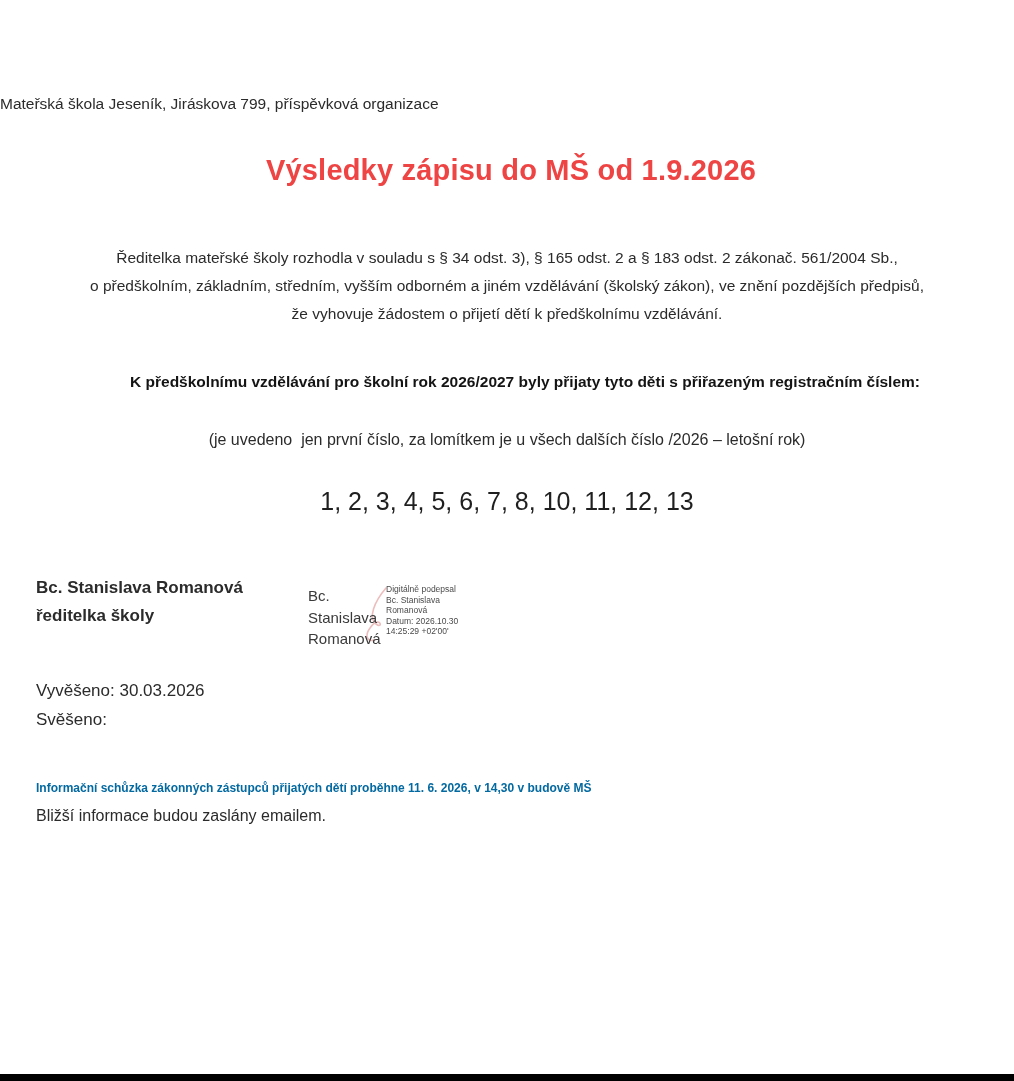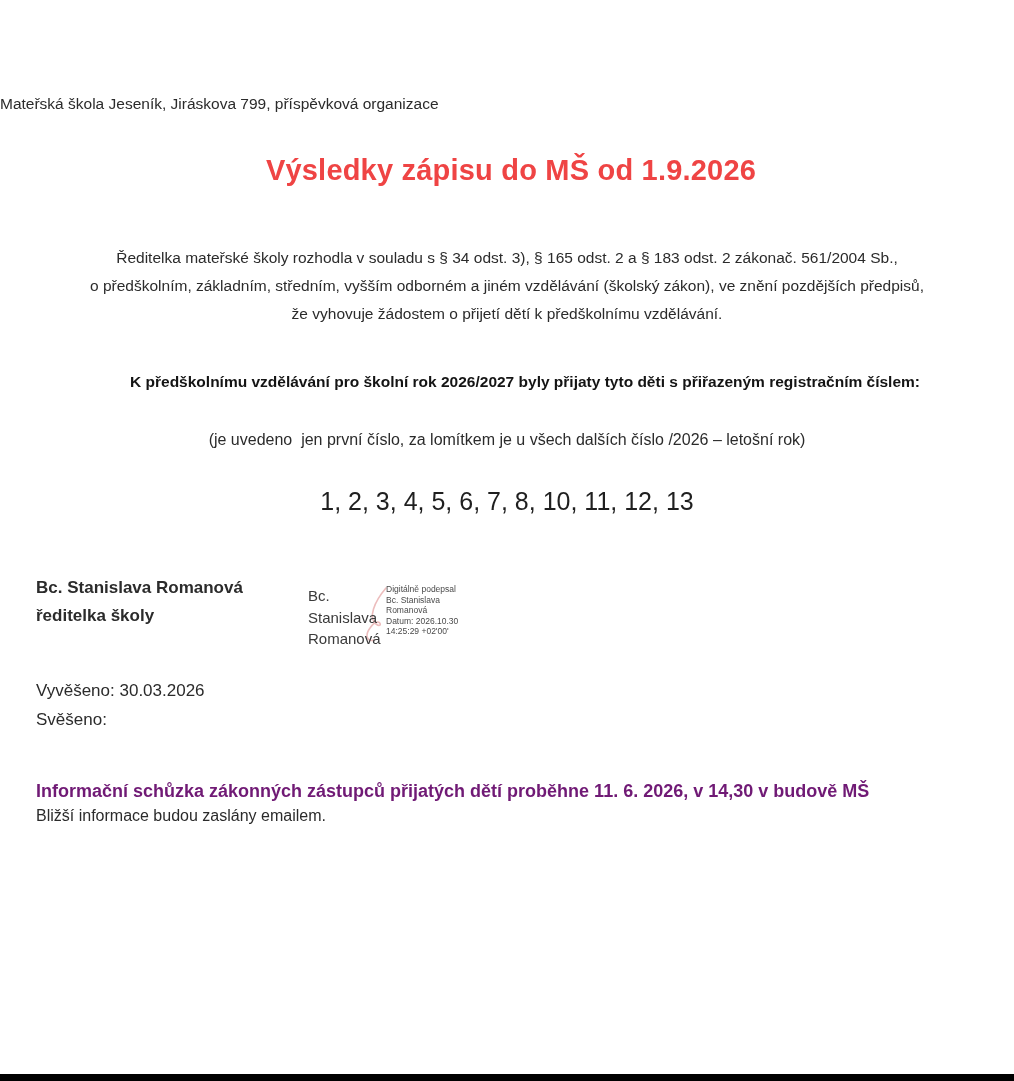--- a/index.html
+++ b/index.html
@@ -60,21 +60,21 @@
     position:absolute; left:52px; top:2px;
   }
 
   .dates-block {
     position:absolute; left:36px; top:676px;
     font-size:17px; line-height:29px; color:#2b2b2b;
   }
 
   .footer-bold {
     position:absolute; left:36px; top:781px;
-    font-size:18px; font-weight:700; color:#701a75;
+    font-size:12px; font-weight:700; color:#0369a1;
   }
   .footer-reg {
     position:absolute; left:36px; top:807px;
     font-size:16px; color:#2b2b2b;
   }
 
   .bottom-bar {
     position:absolute; left:0; bottom:0; width:100%; height:7px;
     background:#000000;
   }

